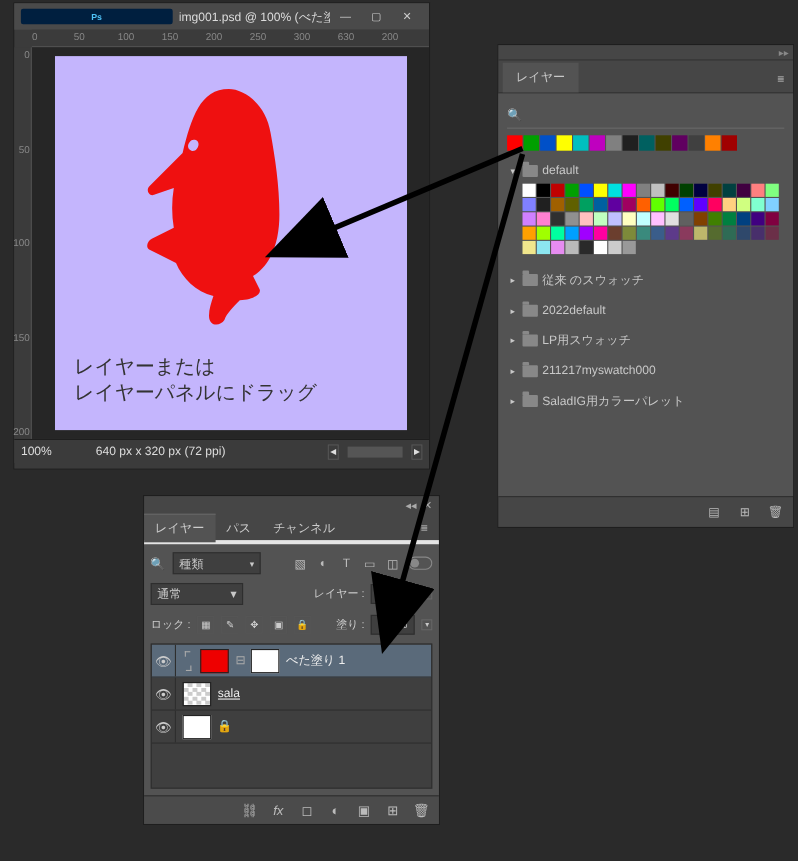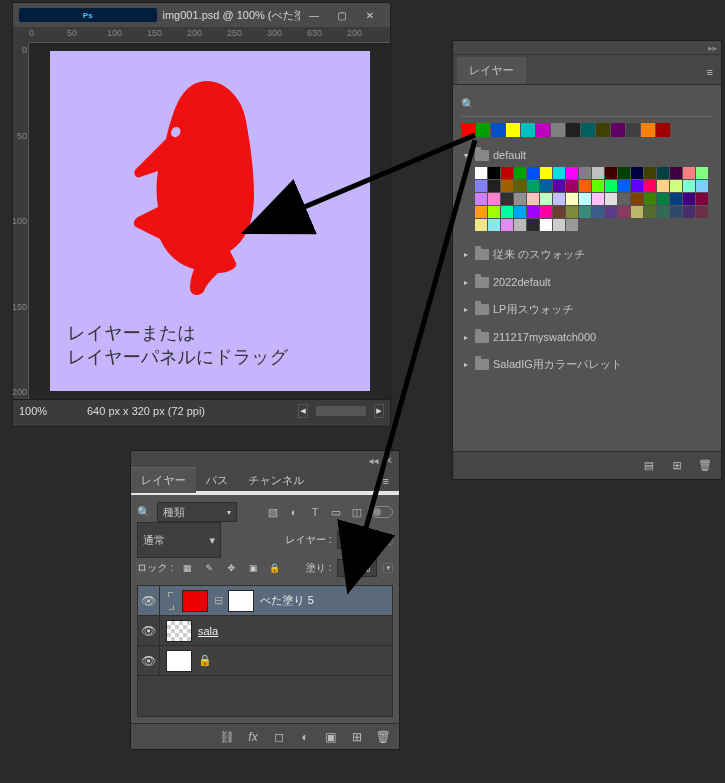--- a/index.html
+++ b/index.html
@@ -31,21 +31,21 @@
   .tab.active { background:#535353; border-top:1px solid #666; }
   .layers-body { flex:1; padding:6px; background:#535353; display:flex; flex-direction:column; gap:6px; }
   .row { display:flex; align-items:center; gap:6px; height:22px; }
   .search-ic { width:14px; display:flex; justify-content:center; }
   .select { flex:0 0 80px; height:20px; background:#3f3f3f; border:1px solid #2e2e2e; display:flex; align-items:center; justify-content:space-between; padding:0 5px; font-size:11px; }
   .select .chev { font-size:8px; }
   .filter-ics { display:flex; gap:7px; align-items:center; margin-left:auto; }
   .filter-ics .ic { width:14px; height:14px; display:flex; align-items:center; justify-content:center; color:#bbb; font-size:11px; cursor:pointer; }
   .toggle { width:22px; height:12px; border:1px solid #888; border-radius:6px; position:relative; }
   .toggle::after { content:""; position:absolute; width:8px; height:8px; background:#888; border-radius:50%; top:1px; left:1px; }
-  .blend { width:84px; height:36px; background:#3f3f3f; border:1px solid #2e2e2e; padding:0 5px; display:flex; align-items:center; justify-content:space-between; }
+  .blend { width:84px; height:20px; background:#3f3f3f; border:1px solid #2e2e2e; padding:0 5px; display:flex; align-items:center; justify-content:space-between; }
   .lbl { font-size:10px; color:#ccc; }
   .pct { width:40px; height:18px; background:#3f3f3f; border:1px solid #2e2e2e; text-align:center; font-size:10px; display:flex; align-items:center; justify-content:center; }
   .chev-sm { font-size:7px; border:1px solid #666; padding:0 2px; cursor:pointer; }
   .lock-row .ic { width:16px; height:16px; border:1px solid #555; display:flex; align-items:center; justify-content:center; font-size:9px; color:#ccc; cursor:pointer; }
   .layerlist { flex:1; background:#3f3f3f; border:1px solid #2e2e2e; overflow:hidden; }
   .layer { display:flex; align-items:center; height:30px; border-bottom:1px solid #2e2e2e; padding-right:6px; gap:6px; }
   .layer.sel { background:#5a6a7a; }
   .eye { width:22px; display:flex; align-items:center; justify-content:center; font-size:12px; color:#ccc; cursor:pointer; border-right:1px solid #2e2e2e; height:100%; }
   .thumb { width:26px; height:22px; background:#fff; border:1px solid #222; display:flex; align-items:center; justify-content:center; }
   .thumb.checker { background:repeating-conic-gradient(#ccc 0 25%,#fff 0 50%) 0 0/8px 8px; }
@@ -186,21 +186,21 @@
       <div class="pct">100%</div>
       <span class="chev-sm">▾</span>
     </div>
     <div class="layerlist">
       <div class="layer sel">
         <div class="eye">👁</div>
         <div class="corners"></div>
         <div class="thumb red"></div>
         <div style="width:8px;text-align:center;color:#aaa">⊟</div>
         <div class="mask"></div>
-        <div class="name">べた塗り 5</div>
+        <div class="name">べた塗り 1</div>
       </div>
       <div class="layer">
         <div class="eye">👁</div>
         <div class="thumb checker"></div>
         <div class="name" style="text-decoration:underline">sala</div>
       </div>
       <div class="layer">
         <div class="eye">👁</div>
         <div class="thumb white"></div>
         <div class="lock-ic">🔒</div>

